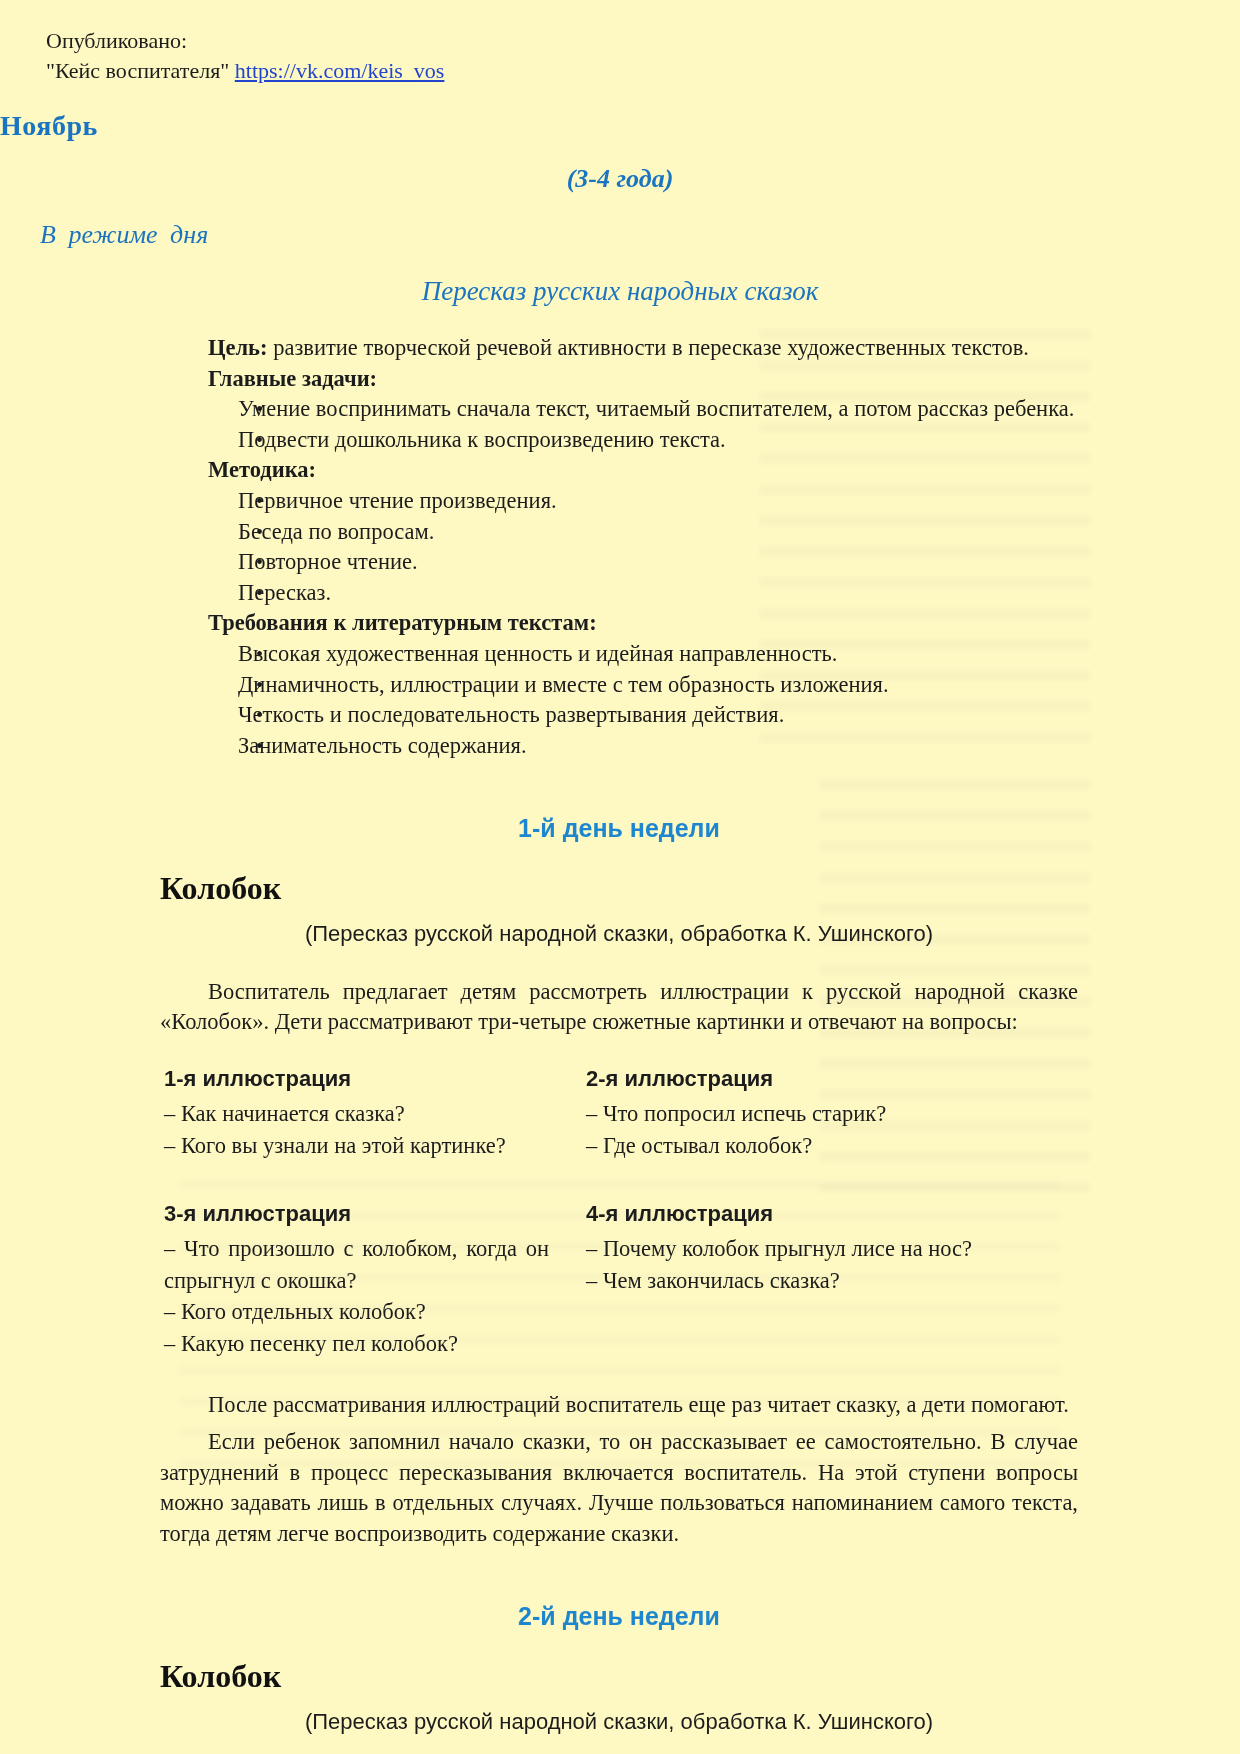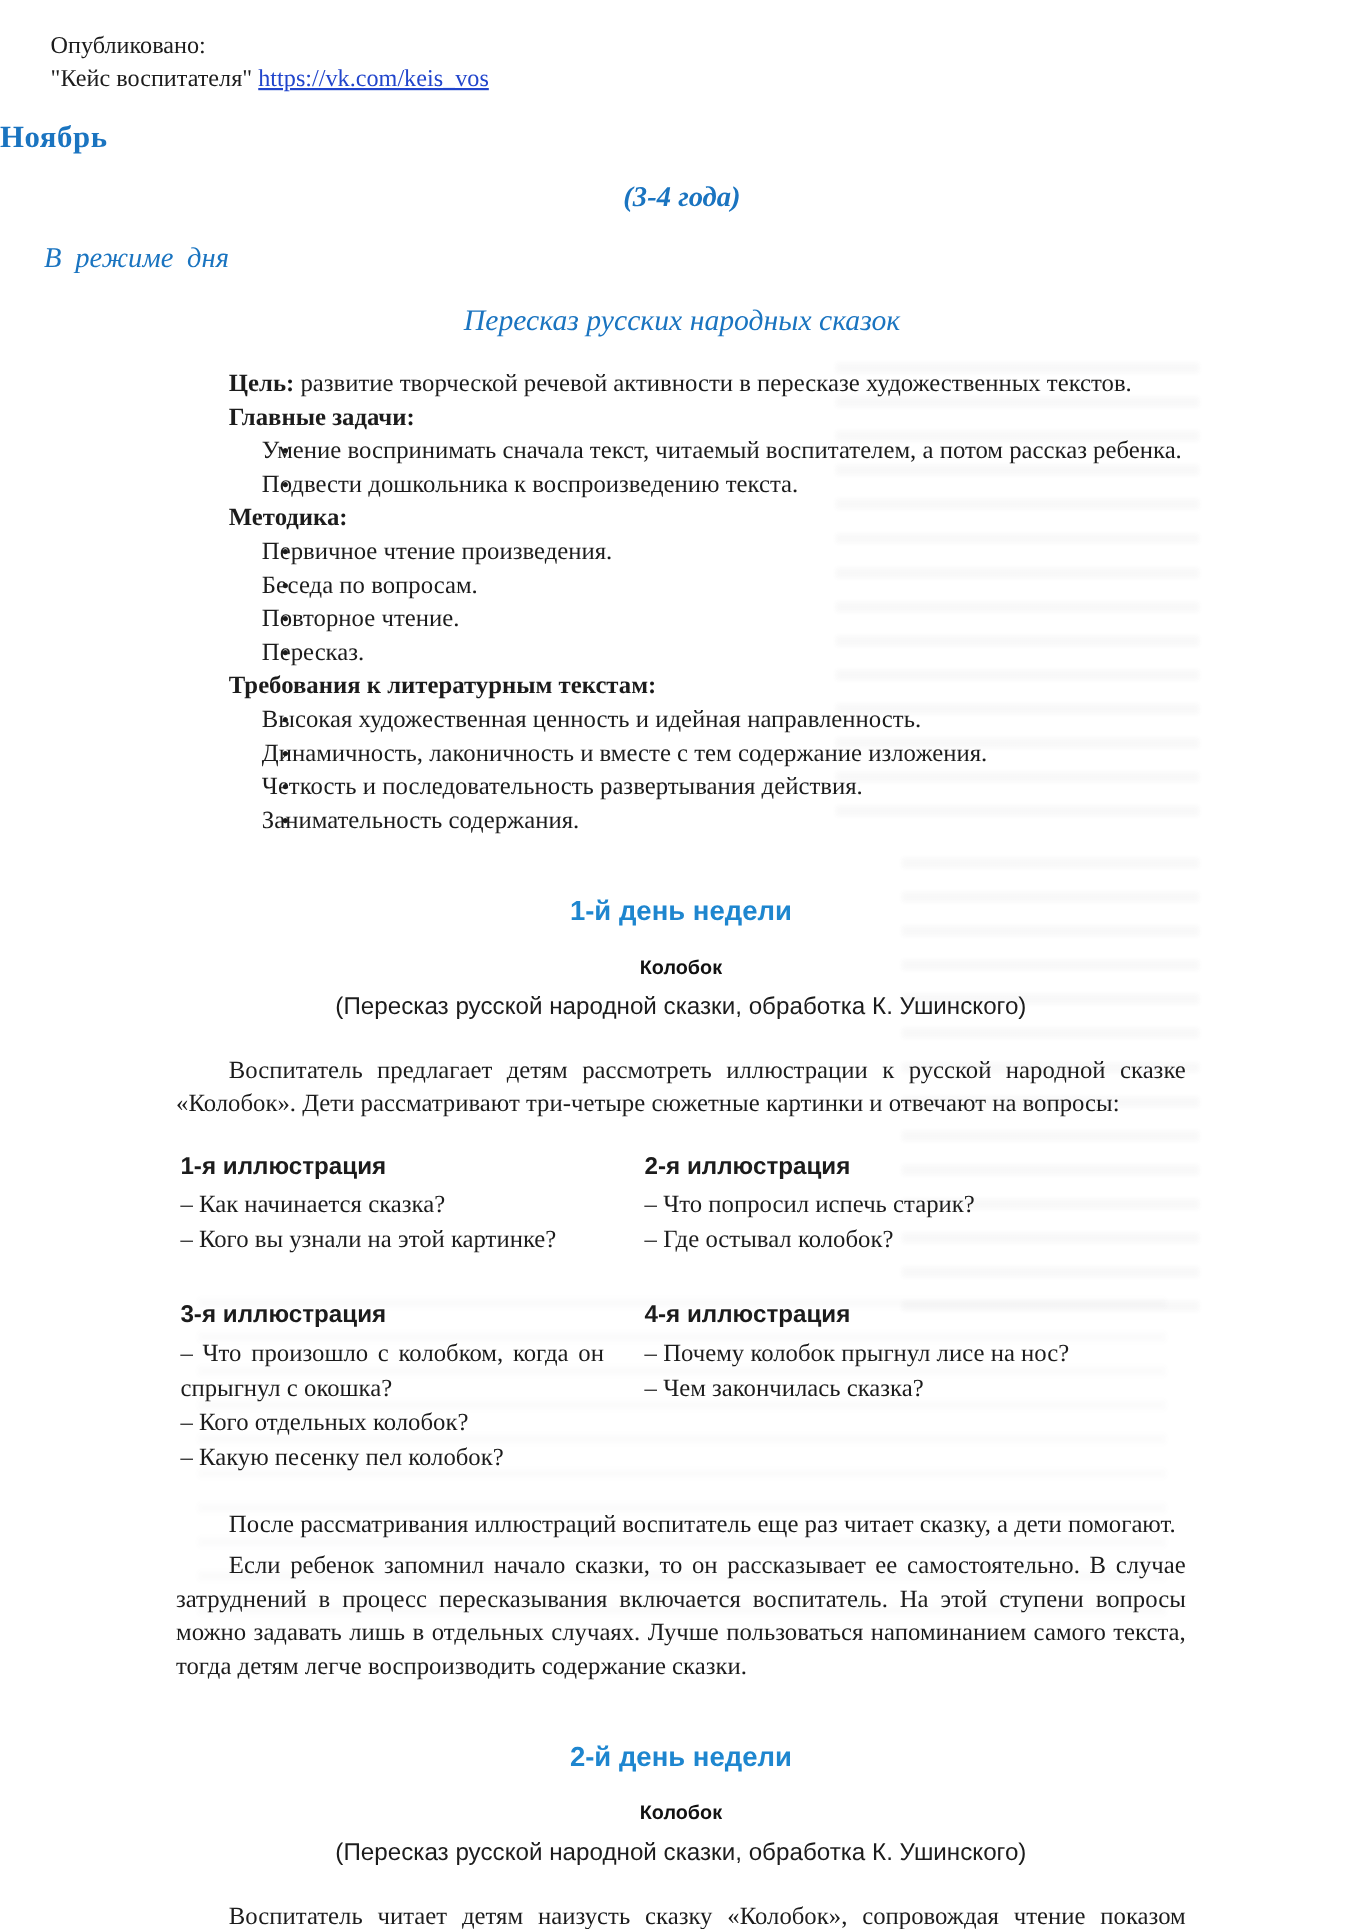--- a/index.html
+++ b/index.html
@@ -1,21 +1,21 @@
 <!DOCTYPE html>
 <html><head>
 <meta charset="utf-8">
 <style>
   * { margin:0; padding:0; box-sizing:border-box; }
   html,body { background:#d9d9d9; }
   .page {
     position:relative;
     width:1240px; height:1754px;
     margin:0 auto;
-    background:#ffffff;
+    background:#fef9c3;
     color:#1c1c1c;
     font-family:"Liberation Serif", serif;
     overflow:hidden;
     padding-top:24px;
   }
 
   
   .bleed {
     position:absolute; pointer-events:none;
     background:repeating-linear-gradient(180deg,
@@ -59,23 +59,23 @@
 
   .bullet { text-indent:48px; text-align:justify; }
   .bullet::before { content:"•"; display:inline-block; width:30px; font-size:20px; }
 
   .day {
     margin:50px 0 22px; text-align:center;
     color:#1e86cf; font-size:25px; font-weight:bold;
     font-family:"Liberation Sans", sans-serif;
   }
   .story {
-    margin:0 0 8px; text-align:center;
-    color:#111; font-size:18px; font-weight:bold;
-    font-family:Liberation Sans, sans-serif;
+    margin:0 0 8px; 
+    color:#111; font-size:32px; font-weight:bold;
+    font-family:Liberation Serif, serif;
   }
   .story-sub {
     margin:0 0 28px; text-align:center;
     font-size:22px; font-family:"Liberation Sans", sans-serif;
   }
   .para { text-indent:48px; text-align:justify; margin-bottom:6px; }
   .para.gap-b { margin-bottom:26px; }
 
   .illus-grid {
     display:grid; grid-template-columns:385px 412px; column-gap:18px; row-gap:34px;
@@ -116,21 +116,21 @@
     <p class="bullet">Подвести дошкольника к воспроизведению текста.</p>
 
     <p class="lead lbl-line">Методика:</p>
     <p class="bullet">Первичное чтение произведения.</p>
     <p class="bullet">Беседа по вопросам.</p>
     <p class="bullet">Повторное чтение.</p>
     <p class="bullet">Пересказ.</p>
 
     <p class="lead lbl-line">Требования к литературным текстам:</p>
     <p class="bullet">Высокая художественная ценность и идейная направленность.</p>
-    <p class="bullet">Динамичность, лаконичность и вместе с тем содержание изложения.</p>
+    <p class="bullet">Динамичность, иллюстрации и вместе с тем образность изложения.</p>
     <p class="bullet">Четкость и последовательность развертывания действия.</p>
     <p class="bullet">Занимательность содержания.</p>
 
     <h3 class="day">1-й день недели</h3>
     <h4 class="story">Колобок</h4>
     <p class="story-sub">(Пересказ русской народной сказки, обработка К. Ушинского)</p>
 
     <p class="para gap-b">Воспитатель предлагает детям рассмотреть иллюстрации к русской народной сказке «Колобок». Дети рассматривают три-четыре сюжетные картинки и отвечают на вопросы:</p>
 
     <div class="illus-grid">

